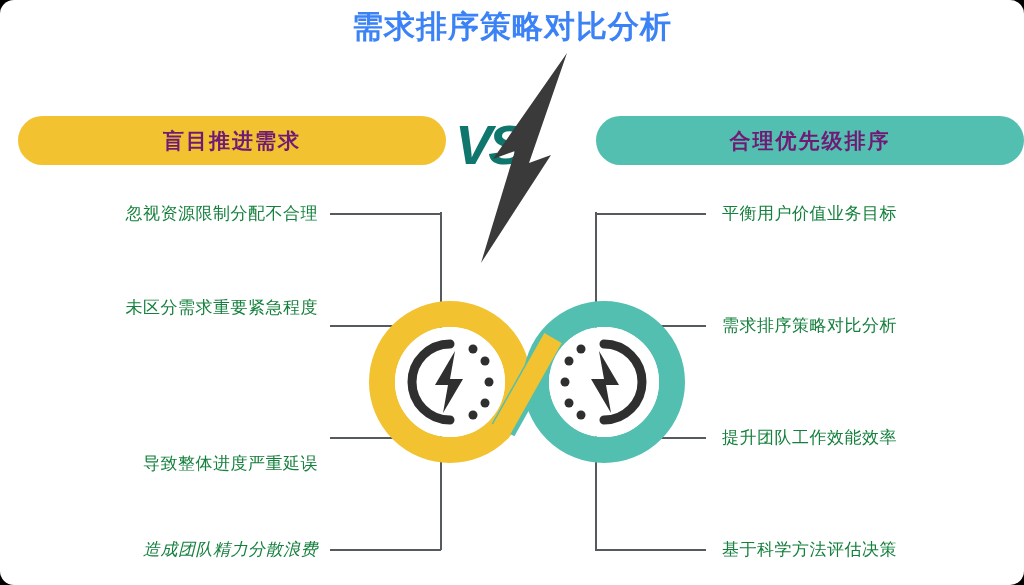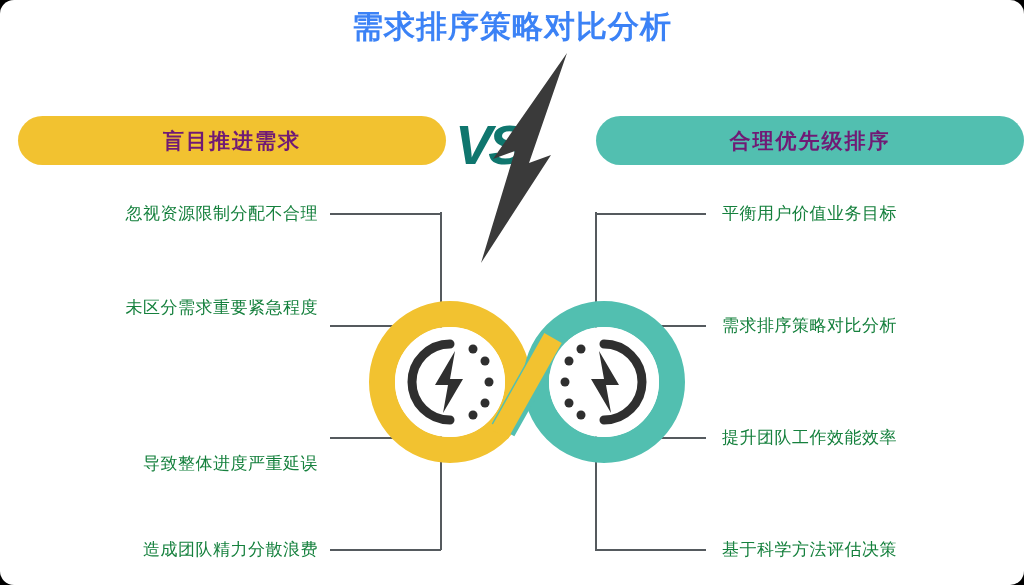--- a/index.html
+++ b/index.html
@@ -148,21 +148,21 @@
   <div class="branch branch-left" style="top:549px;"></div>
 
   <div class="branch branch-right" style="top:213px;"></div>
   <div class="branch branch-right" style="top:325px;"></div>
   <div class="branch branch-right" style="top:437px;"></div>
   <div class="branch branch-right" style="top:549px;"></div>
 
   <div class="item-label label-left" style="top:203px;">忽视资源限制分配不合理</div>
   <div class="item-label label-left" style="top:297px;">未区分需求重要紧急程度</div>
   <div class="item-label label-left" style="top:409px;margin-top:44px;">导致整体进度严重延误</div>
-  <div class="item-label label-left" style="top:539px;">造成团队精力分散浪费</div>
+  <div class="item-label label-left" style="top:539px;font-style:italic;">造成团队精力分散浪费</div>
 
   <div class="item-label label-right" style="top:203px;">平衡用户价值业务目标</div>
   <div class="item-label label-right" style="top:315px;">需求排序策略对比分析</div>
   <div class="item-label label-right" style="top:427px;">提升团队工作效能效率</div>
   <div class="item-label label-right" style="top:539px;">基于科学方法评估决策</div>
 
   <svg id="center-graphic" viewBox="0 0 320 170">
 
     <circle cx="83" cy="85" r="68" fill="none" stroke="#f2c230" stroke-width="26"></circle>
 

